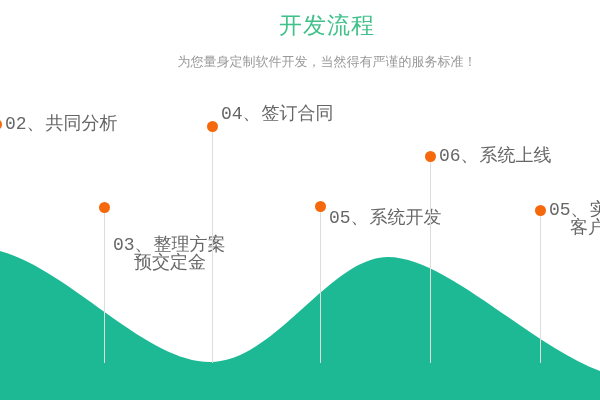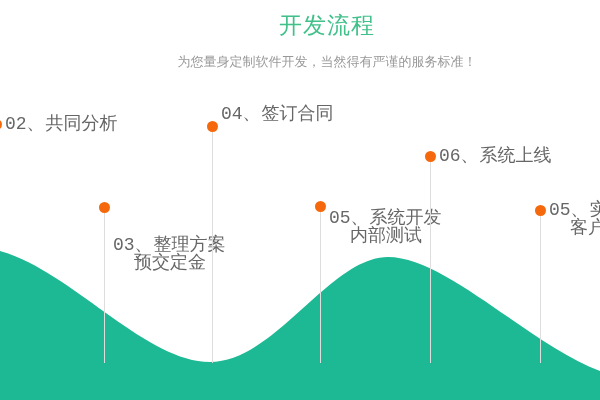--- a/index.html
+++ b/index.html
@@ -96,21 +96,20 @@
         <span class="dot" style="left: 206.5px; top: 120.5px;"></span>
         <div class="step-text" style="left: 221px; top: 105px;">
           <div class="line1"><span class="num">04、</span><span>签订合同</span></div>
         </div>
       </div>
       <div class="step">
         <span class="vline" style="left: 319.5px; top: 206px; height: 157px;"></span>
         <span class="dot" style="left: 314.5px; top: 200.5px;"></span>
         <div class="step-text" style="left: 329px; top: 209px;">
           <div class="line1"><span class="num">05、</span><span>系统开发</span></div>
-          <div class="line2">内部测试</div>
         </div>
       </div>
       <div class="step">
         <span class="vline" style="left: 429.5px; top: 156px; height: 207px;"></span>
         <span class="dot" style="left: 424.5px; top: 150.5px;"></span>
         <div class="step-text" style="left: 439px; top: 147px;">
           <div class="line1"><span class="num">06、</span><span>系统上线</span></div>
         </div>
       </div>
       <div class="step">

